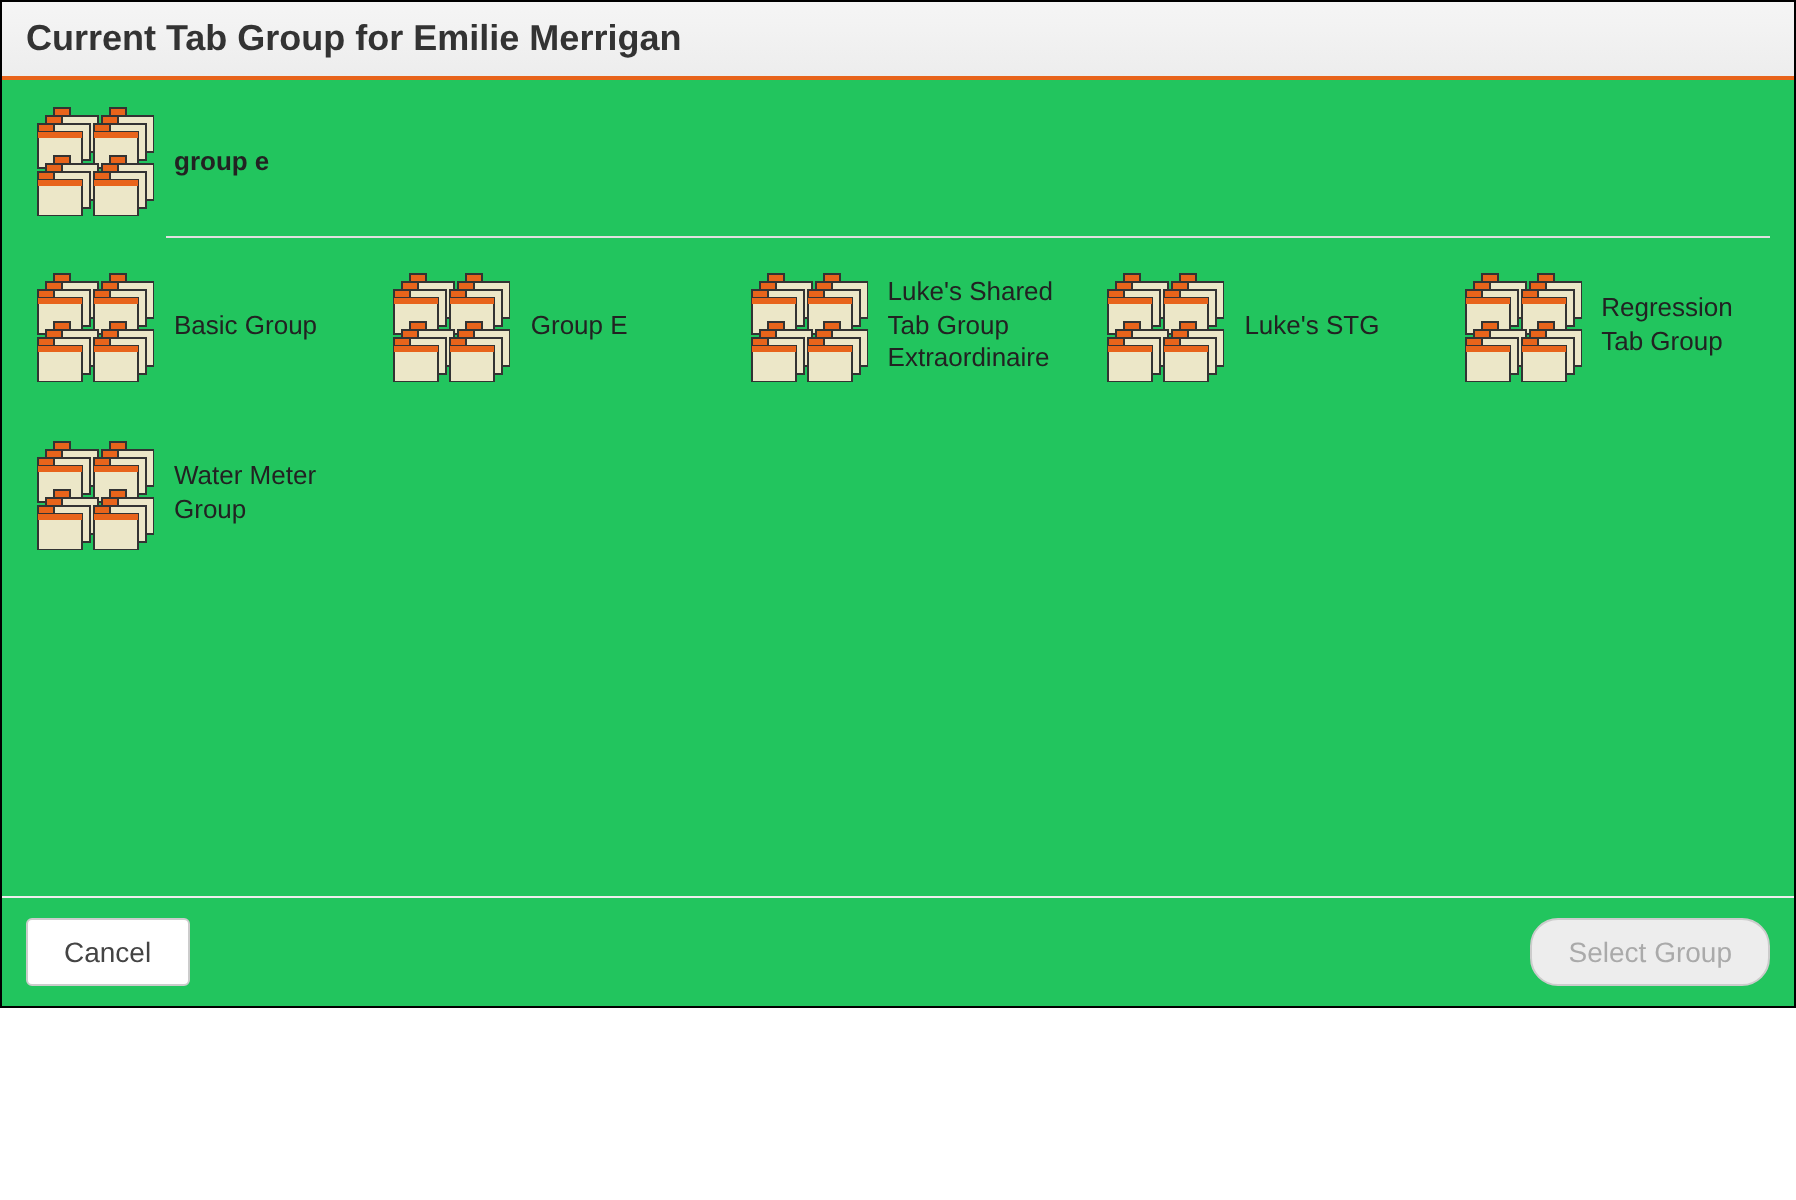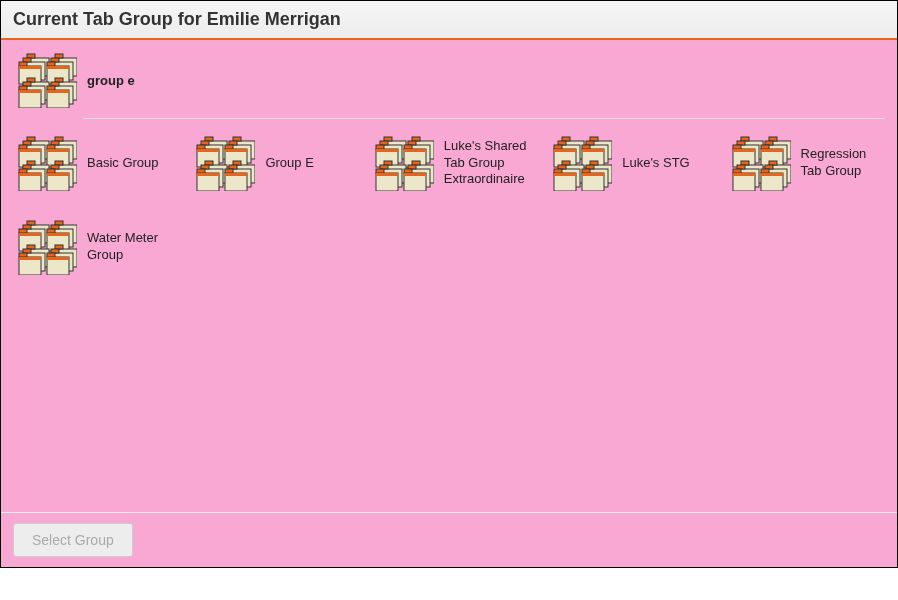--- a/index.html
+++ b/index.html
@@ -5,23 +5,23 @@
     * { box-sizing: border-box; margin: 0; padding: 0; }
     body {
       font-family: Arial, Helvetica, sans-serif;
       background: #fff;
       width: 898px;
       height: 600px;
       overflow: hidden;
     }
     .dialog {
       width: 898px;
-      height: 568px;
+      height: 504px;
       border: 1px solid #000;
-      background: #f9a8d4;
+      background: #22c55e;
       display: flex;
       flex-direction: column;
     }
     .header {
       background: linear-gradient(#f5f5f5, #ededed);
       border-bottom: 2px solid #e8641b;
       padding: 8px 12px;
     }
     .header-title {
       font-size: 18px;
@@ -99,20 +99,21 @@
       border: 1px solid #ccc;
       border-radius: 3px;
       background: #fff;
       cursor: pointer;
       color: #444;
     }
     .btn-disabled {
       background: #ededed;
       color: #aaa;
       cursor: default;
+      border-radius: 14px;
     }
     
     .tg-icon {
       width: 64px;
       height: 56px;
       flex-shrink: 0;
     }
   </style>
 </head>
 <body>
@@ -435,16 +436,17 @@
               </g>
           </svg>
         </span>
         <span class="group-label">Water Meter Group</span>
       </div>
 
     </div>
   </div>
 
   <div class="footer">
+    <button class="btn">Cancel</button>
     <button class="btn btn-disabled">Select Group</button>
   </div>
 
 </div>
 
 </body></html>

